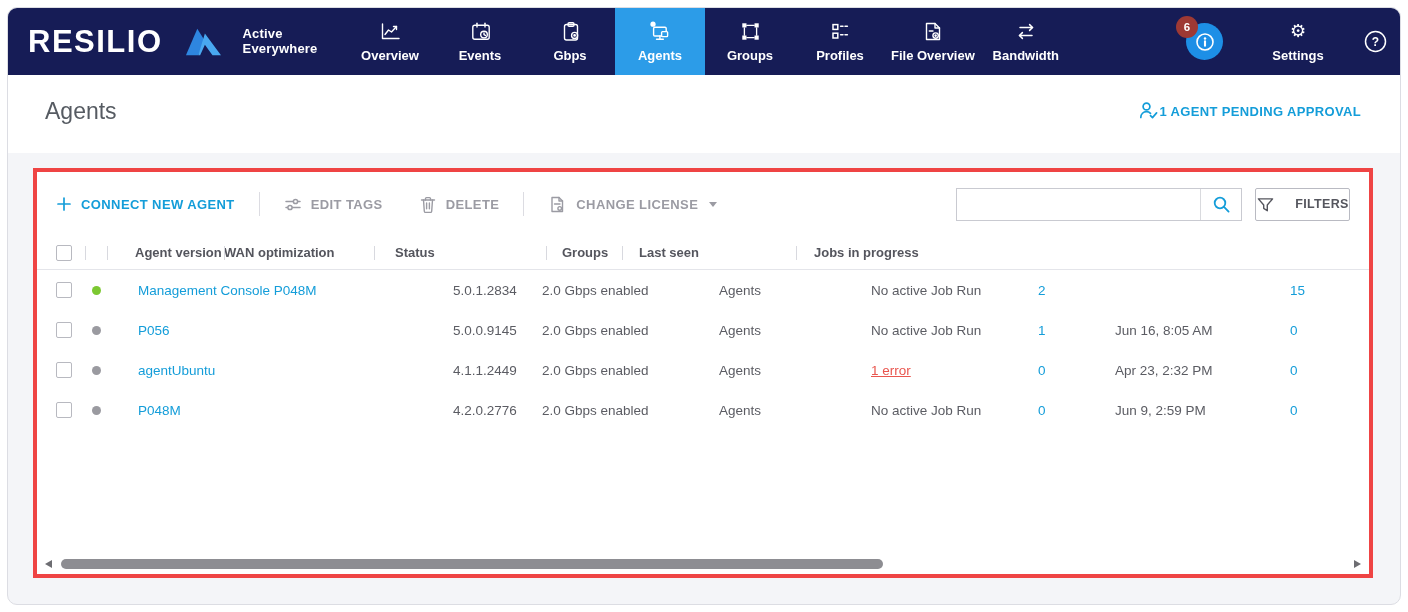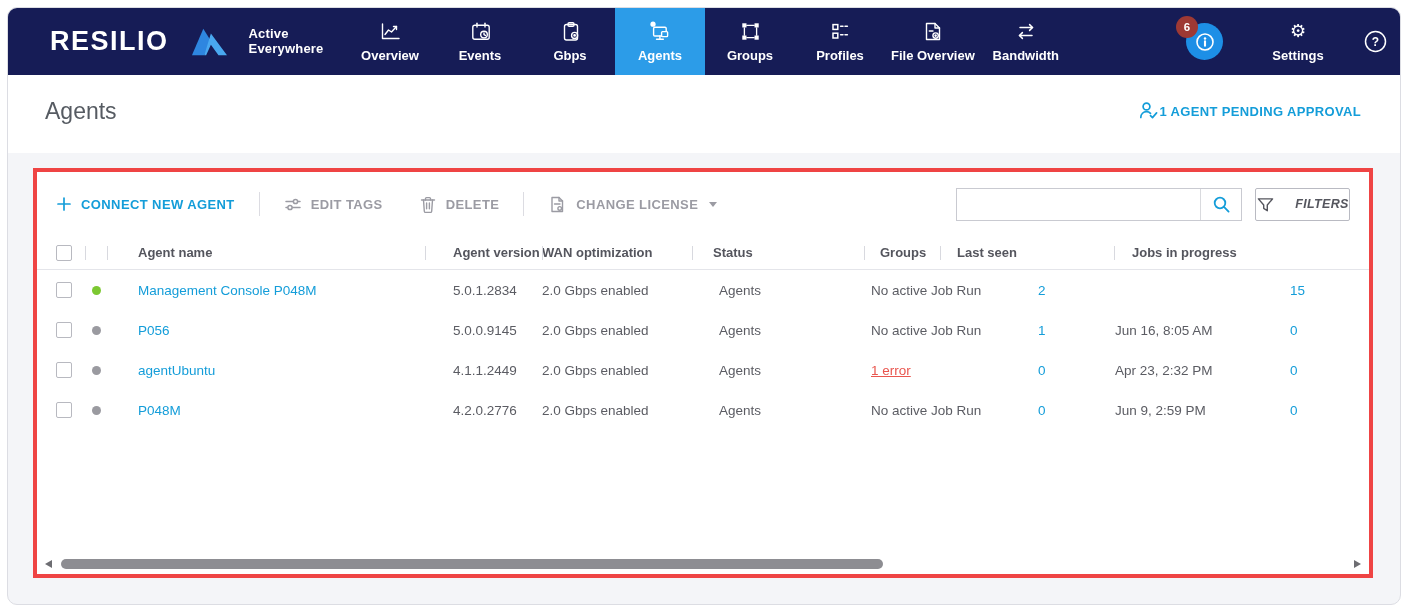--- a/index.html
+++ b/index.html
@@ -7,21 +7,21 @@
   body { position:relative; overflow:hidden; }
   svg { display:block; }
 
   .window { position:absolute; left:7px; top:7px; width:1394px; height:598px;
             background:#f4f5f8; border:1px solid #dcdde3; border-radius:10px; overflow:hidden; }
 
   
   .navbar { position:absolute; left:0; top:0; right:0; height:67px;
             background:var(--navbar-bg,#161c56); color:#fff; }
   .brand { position:absolute; left:20px; top:0; height:67px; display:flex; align-items:center; gap:19px; }
-  .brand-name { font-size:27px; font-weight:bold; letter-spacing:1.5px;margin-left:22px; }
+  .brand-name { font-size:31px; font-weight:bold; letter-spacing:1.5px; }
   .brand-product { font-size:13px; font-weight:bold; line-height:1.15; letter-spacing:.2px; }
   .nav-items { position:absolute; left:337px; top:0; height:67px; display:flex; }
   .nav-item { min-width:90px; height:67px; padding:0 6px; display:flex; flex-direction:column;
               align-items:center; justify-content:center; gap:6px; font-size:13px; font-weight:bold;
               cursor:pointer; white-space:nowrap; }
   .nav-item.active { background:var(--active-tab,#2c9ce8); }
   .nicon { height:21px; display:flex; align-items:center; }
   .nav-right { position:absolute; right:0; top:0; height:67px; display:flex; align-items:center; padding-right:12px; }
   .info-wrap { position:relative; margin-right:30px; }
   .info-btn { width:37px; height:37px; border-radius:50%; background:#1d8fe6; display:flex;
@@ -56,21 +56,21 @@
   .caret-down { width:0; height:0; border-left:4.5px solid transparent; border-right:4.5px solid transparent;
                 border-top:5px solid #9b9ba3; margin-left:2px; }
   .search-box { margin-left:auto; width:286px; height:33px; border:1px solid #c9cad1; background:#fff;
                 display:flex; align-items:stretch; }
   .search-input { flex:1; border:none; outline:none; padding:0 10px; font-size:13px; font-family:inherit; color:#55565e; }
   .search-btn { width:41px; border:none; border-left:1px solid #d9dade; background:#fff; display:flex;
                 align-items:center; justify-content:center; cursor:pointer; }
   .filters-btn { margin-left:13px; width:95px; height:33px; border:1px solid #b9bac2; border-radius:2px;
                  background:#fff; display:flex; align-items:center; justify-content:center; gap:20px;
                  font-size:12.5px; font-weight:bold; color:#55565e; letter-spacing:.3px; cursor:pointer;
-                 font-family:inherit;font-style:italic; }
+                 font-family:inherit; }
 
   
   .tbl-header { height:34px; display:flex; align-items:center; border-bottom:1px solid #e4e5ea;
                 font-size:13px; font-weight:bold; color:#54555d; }
   .tbl-row { height:40px; display:flex; align-items:center; font-size:13.5px; color:#5b5c63; }
   .th, .td { height:100%; display:flex; align-items:center; overflow:hidden; white-space:nowrap; position:relative; }
   .th + .th::before { content:""; position:absolute; left:0; top:50%; transform:translateY(-50%);
                       width:1px; height:14px; background:#d8d9df; }
   .c0 { width:48px; padding-left:19px; } .c1 { width:22px; justify-content:center; padding-left:0 !important; }
   .c2 { width:318px; padding-left:31px; } .c3 { width:117px; padding-left:28px; }
@@ -321,21 +321,20 @@
         </span>
         <span>FILTERS</span>
       </button>
     </div>
 
     <div class="tbl-header">
       <span class="th c0">
           <span class="checkbox"></span>
         </span>
       <span class="th c1"></span>
-      <span class="th c2">Agent name</span>
       <span class="th c3">Agent version</span>
       <span class="th c4">WAN optimization</span>
       <span class="th c6">Status</span>
       <span class="th c7">Groups</span>
       <span class="th c8">Last seen</span>
       <span class="th c9">Jobs in progress</span>
     </div>
 
     <div class="tbl-row">
       <span class="td c0">

